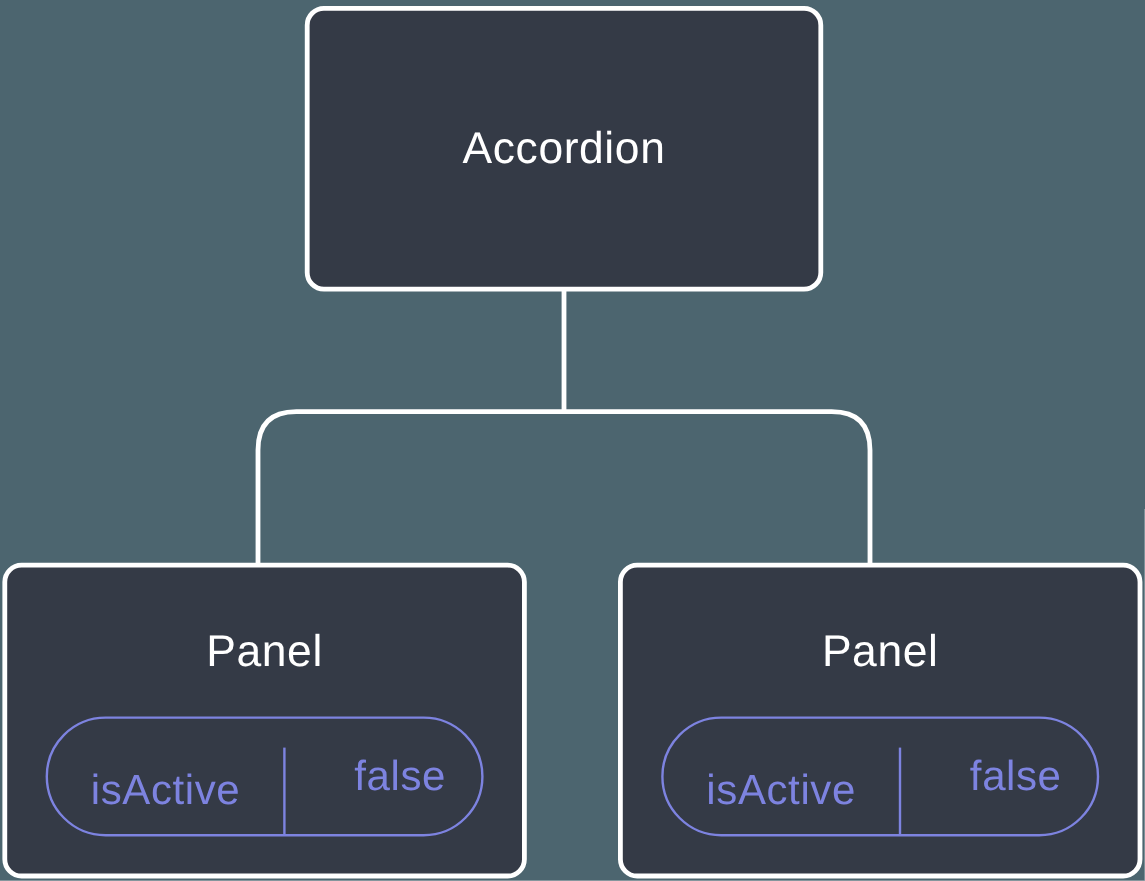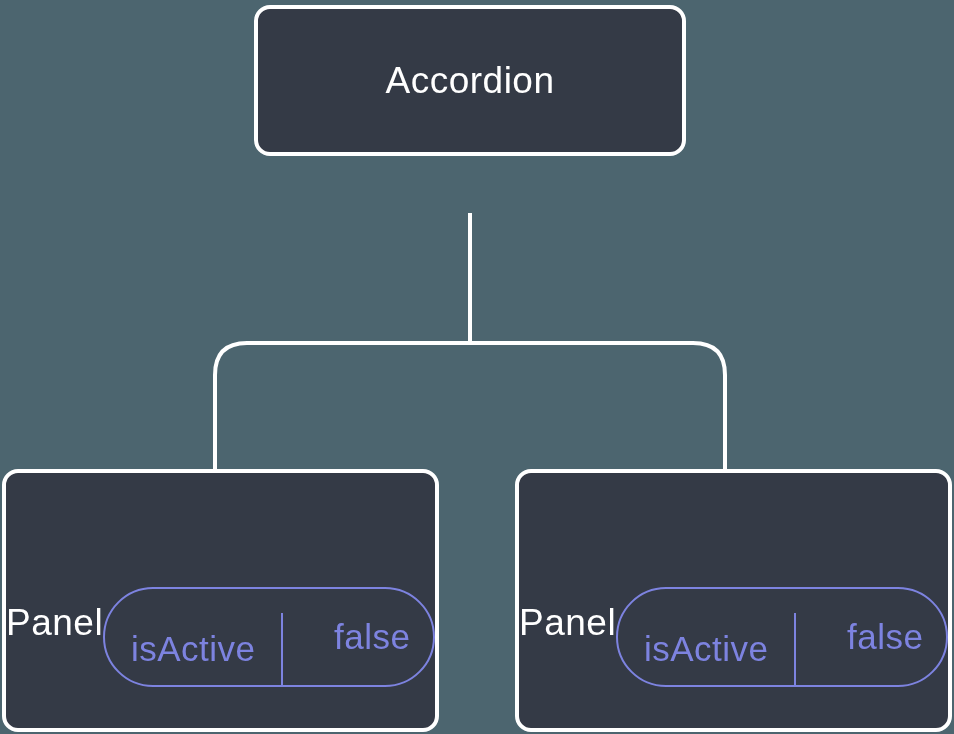--- a/index.html
+++ b/index.html
@@ -34,36 +34,36 @@
   }
   .node {
     position: absolute;
     background: var(--node-fill);
     border: 4px solid var(--node-border);
     border-radius: 16px;
     color: var(--node-text);
   }
   .root-node {
     left: 254px; top: 5px;
-    width: 432px; height: 151px;
+    width: 432px; height: 238px;
     display: flex;
     align-items: center;
     justify-content: center;
   }
   .node-label {
     font-size: 37px;
     font-weight: 500;
     letter-spacing: 0.5px;
     color: var(--node-text);
   }
   .panel-node {
     top: 469px;
     width: 437px; height: 263px;
     display: flex;
-    flex-direction: row;
+    flex-direction: column;
     align-items: center;
     padding-top: 44px;
   }
   .panel-left  { left: 2px; }
   .panel-right { left: 515px; }
   .panel-node .node-label {
     line-height: 52px;
   }
   .state-pill {
     margin-top: 28px;

